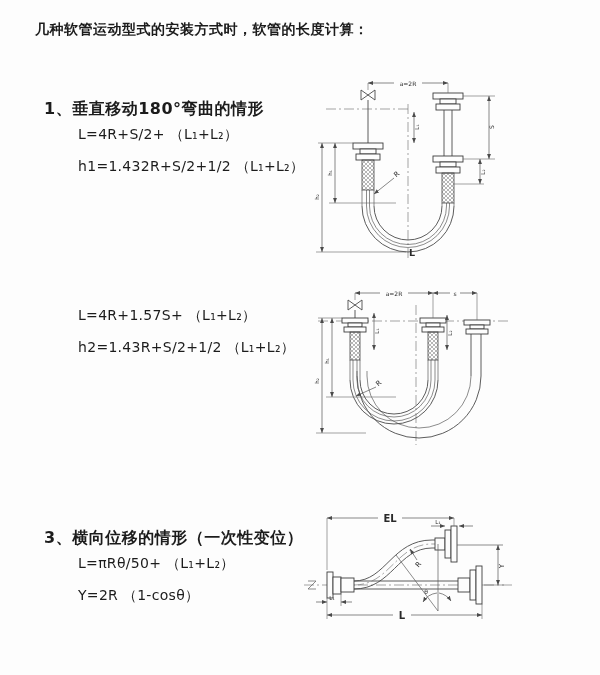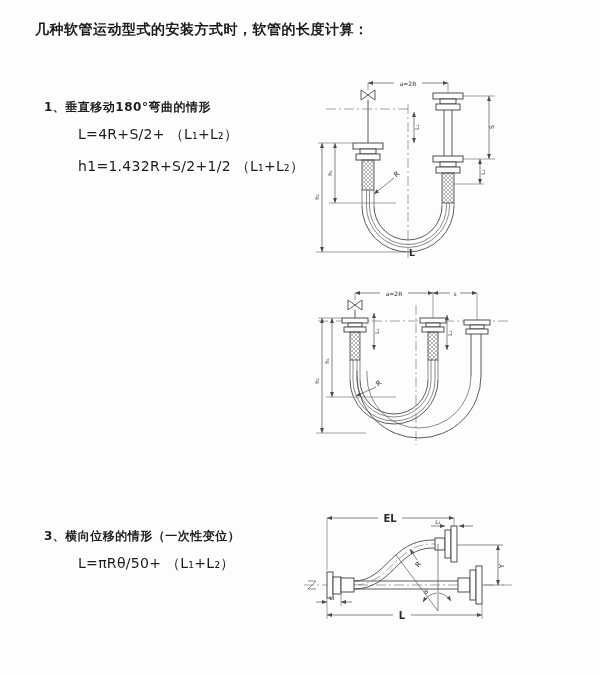--- a/index.html
+++ b/index.html
@@ -10,21 +10,21 @@
     color:#1c1c1c;
   }
   .page-title{
     position:absolute;left:35px;top:21px;
     font-size:14px;font-weight:bold;letter-spacing:.5px;
   }
   .section{position:absolute;left:44px;}
   .sec1{top:99px;}
   .sec2{top:296px;}
   .sec3{top:511px;margin-top:17px;}
-  .sec-heading{font-size:12px;font-weight:bold;letter-spacing:.5px;height:20px;}
+  .sec-heading{font-size:16px;font-weight:bold;letter-spacing:.5px;height:20px;}
   .formula{
     margin-left:34px;height:32px;display:flex;align-items:center;
     font-size:14px;font-weight:500;letter-spacing:.3px;white-space:pre;text-align:center;
   }
   .sec1 .formula:first-of-type,.sec2 .formula:first-of-type,.sec3 .formula:first-of-type{margin-top:4px;}
   .diagram{position:absolute;}
   .d1{left:308px;top:66px;}
   .d2{left:308px;top:283px;}
   .d3{left:298px;top:498px;}
   svg{display:block;}
@@ -48,25 +48,28 @@
 
   <div class="page-title">几种软管运动型式的安装方式时，软管的长度计算：</div>
 
   <div class="section sec1">
     <div class="sec-heading">1、垂直移动180°弯曲的情形</div>
     <div class="formula">L=4R+S/2+ （L₁+L₂）</div>
     <div class="formula">h1=1.432R+S/2+1/2 （L₁+L₂）</div>
   </div>
 
   <div class="section sec2">
+    <div class="formula">L=4R+1.57S+ （L₁+L₂）</div>
+    <div class="formula">h2=1.43R+S/2+1/2 （L₁+L₂）</div>
   </div>
 
   <div class="section sec3">
     <div class="sec-heading">3、横向位移的情形（一次性变位）</div>
     <div class="formula">L=πRθ/50+ （L₁+L₂）</div>
+    <div class="formula">Y=2R （1-cosθ）</div>
   </div>
 
   <svg class="diagram d1" width="285" height="196" viewBox="0 0 285 196">
     <defs>
       <marker id="d1a" viewBox="0 0 10 10" refX="9" refY="5" markerWidth="8" markerHeight="8" orient="auto-start-reverse">
         <path d="M0,1.5 L9,5 L0,8.5 z" fill="#4a4a4a"></path>
       </marker>
       <pattern id="d1p" width="4" height="4" patternUnits="userSpaceOnUse">
         <path d="M0,4 L4,0 M0,0 L4,4" stroke="#7a7a7a" stroke-width="0.55"></path>
       </pattern>

